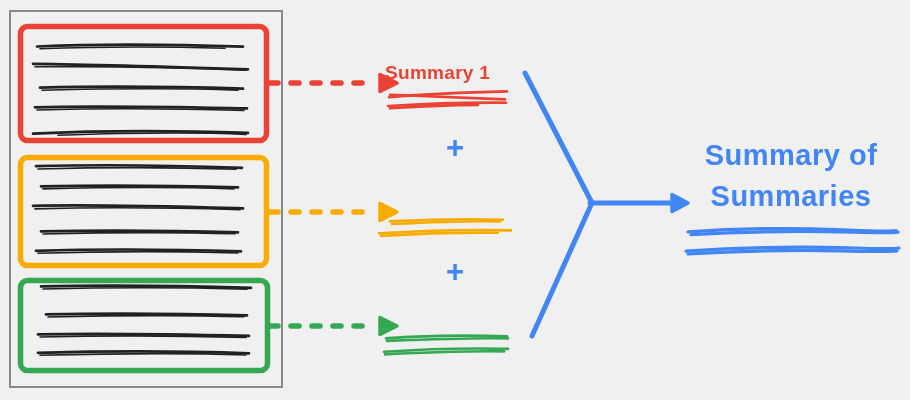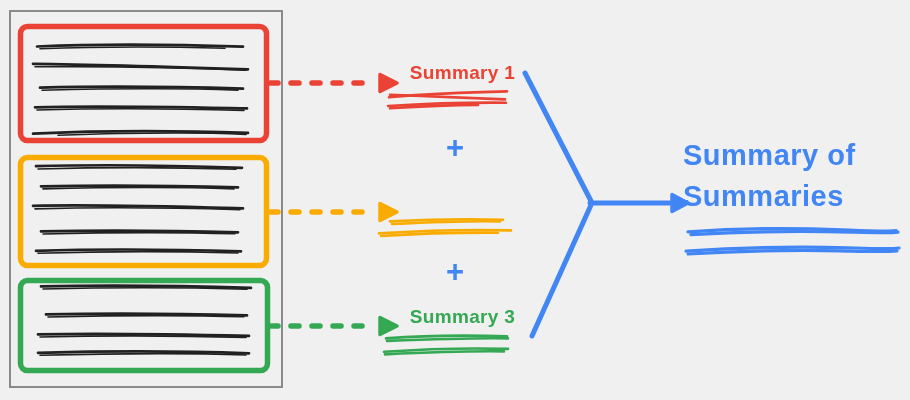--- a/index.html
+++ b/index.html
@@ -7,42 +7,42 @@
     position:relative;
     width:910px;height:400px;
     background:#F0F0F0;
     font-family:"Liberation Sans",sans-serif;
     overflow:hidden;
   }
   .layer{position:absolute;left:0;top:0;}
   .lbl{
     position:absolute;
     width:130px;
-    text-align:right;
+    text-align:left;
     font-size:19px;
     font-weight:600;
     letter-spacing:.3px;
     line-height:25px;
   }
   .t-red{color:#EA4335}
   .t-orange{color:#F9AB00}
   .t-green{color:#34A853}
   .plus{
     position:absolute;
     left:437px;width:36px;
     text-align:center;
     font-size:31px;
     font-weight:700;
     line-height:34px;
     color:#4285F4;
   }
   .heading{
     position:absolute;
     left:683px;top:135px;width:216px;
-    text-align:left;
+    text-align:center;
     font-size:29px;
     font-weight:700;
     letter-spacing:.5px;
     line-height:41px;
     color:#4285F4;
   }
 </style>
 </head>
 <body>
 
@@ -152,17 +152,16 @@
     </g>
   </svg>
 
   <div class="lbl t-red" style="left:385px;top:60px;">Summary 1</div>
 
   <div class="plus" style="top:131px;">+</div>
 
 
   <div class="plus" style="top:255px;">+</div>
 
-  <div class="lbl t-green" style="left:385px;top:304px;">Summary 3</div>
 
   <div class="heading">Summary of Summaries</div>
 
 </div>
 
 </body></html>

